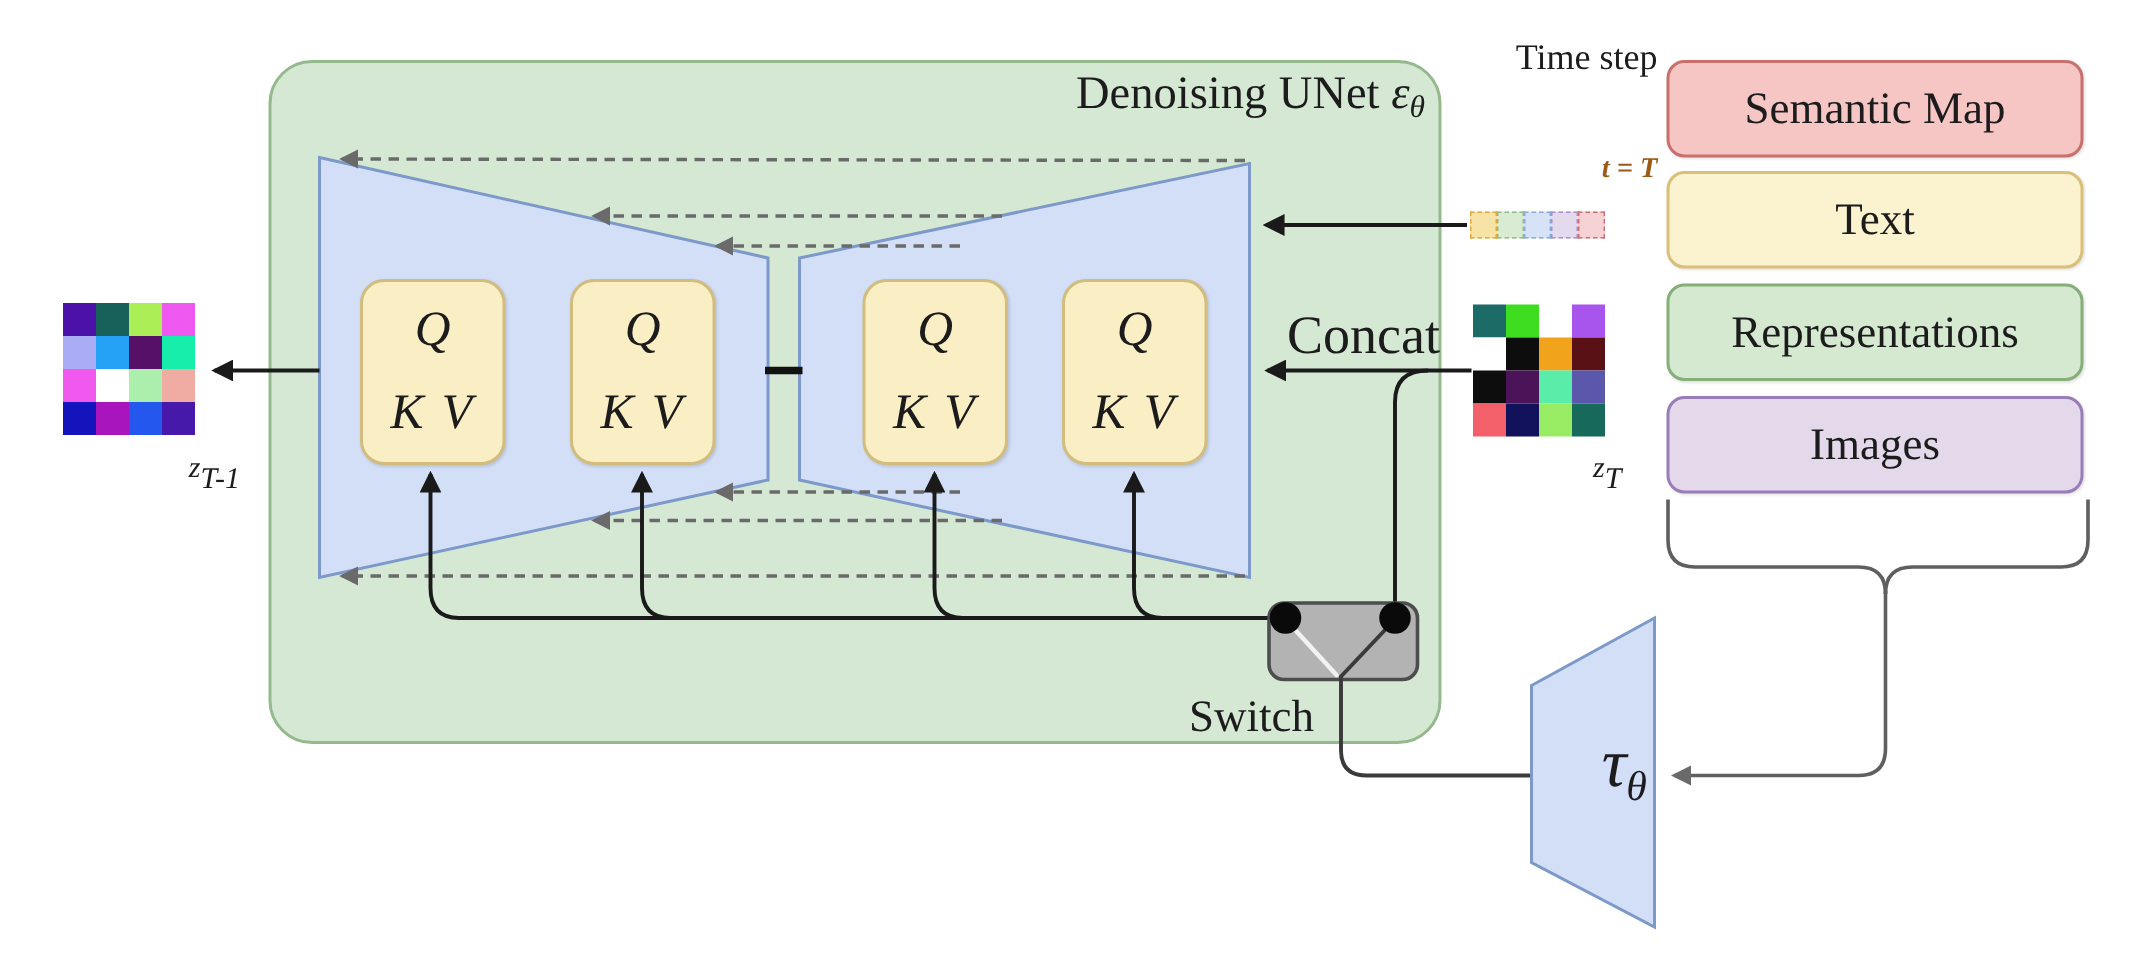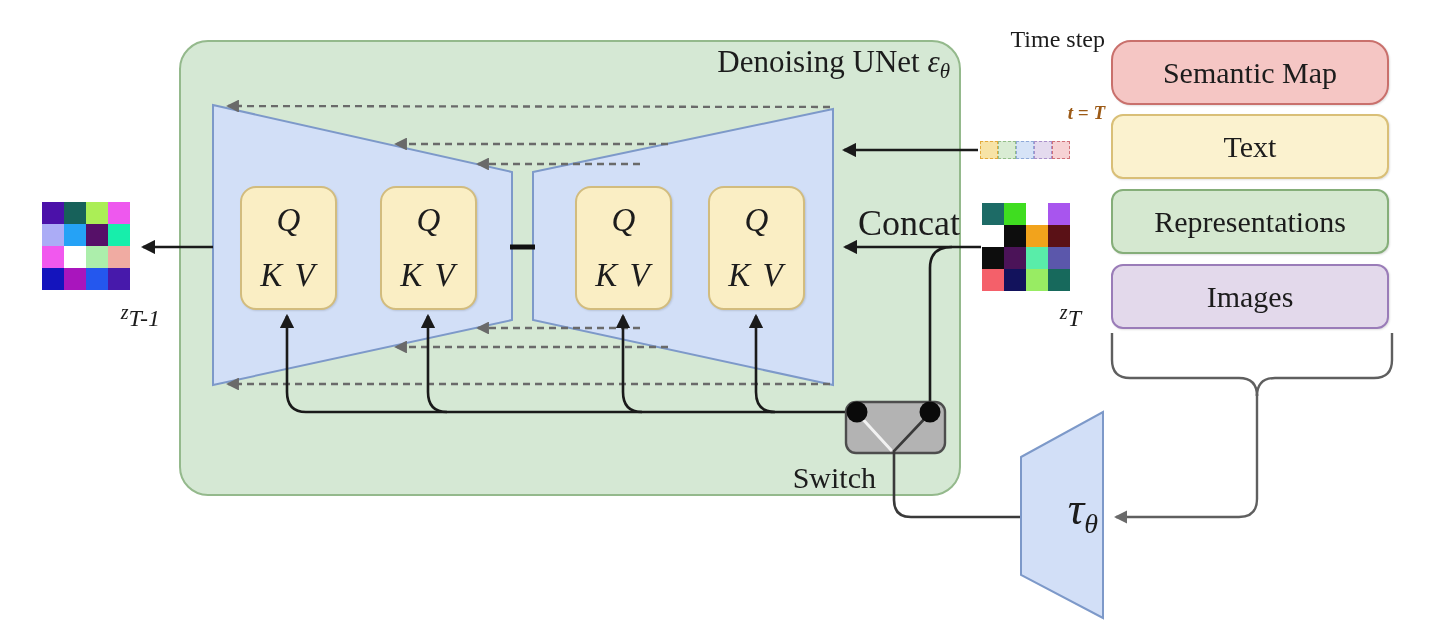--- a/index.html
+++ b/index.html
@@ -42,21 +42,21 @@
                font-size:30px;box-shadow:1px 1px 2px rgba(0,0,0,0.12);}
 
   .pixel-grid{display:grid;grid-template-columns:repeat(4,22px);grid-auto-rows:22px;}
   .pixel-grid .cell{width:22px;height:22px;}
 
   .strip{display:flex;}
   .strip .scell{width:18px;height:18px;border:1.6px dashed #999;}
 
   .z-label{font-size:20px;width:110px;}
   .z-label .zb{font-style:italic;font-size:20px;vertical-align:7px;}
-  .z-label .zs{font-style:italic;font-size:24px;}
+  .z-label .zs{font-style:italic;font-size:20px;}
 
   .tau-label{left:1022px;top:486px;width:76px;font-size:46px;font-style:italic;line-height:46px;}
   .tau-label .tsub{font-size:28px;vertical-align:-9px;}
 
   .green-box{fill:var(--green-fill);stroke:var(--green-stroke);stroke-width:2;}
   .blue-shape{fill:var(--blue-fill);stroke:var(--blue-stroke);stroke-width:2;}
   .dash{stroke:var(--arrow-gray);stroke-width:2.3;stroke-dasharray:7 5;fill:none;}
   .solid{stroke:var(--arrow-black);stroke-width:2.6;fill:none;}
   .darkline{stroke:var(--line-dark);stroke-width:2.6;fill:none;}
   .braceline{stroke:var(--brace-gray);stroke-width:2.4;fill:none;}
@@ -201,21 +201,21 @@
       <div class="cell" style="background: rgb(23, 105, 92);"></div>
     </div>
   <div class="abs z-label center" style="left:971px;top:301px;">
     <span class="zb">z</span><span class="zs">T</span>
   </div>
 
   <div class="abs tau-label center">
     <span>τ</span><span class="tsub">θ</span>
   </div>
 
-  <div class="abs legend-item" style="top: 40px; background: rgb(245, 198, 196); border-color: rgb(201, 112, 108); border-radius: 20px;">
+  <div class="abs legend-item" style="top: 40px; background: rgb(245, 198, 196); border-color: rgb(201, 112, 108);">
     <span>Semantic Map</span>
   </div>
   <div class="abs legend-item" style="top: 114px; background: rgb(251, 242, 207); border-color: rgb(217, 191, 119);">
     <span>Text</span>
   </div>
   <div class="abs legend-item" style="top: 264px; background: rgb(227, 217, 235); border-color: rgb(154, 124, 184);">
     <span>Images</span>
   </div>
   <div class="abs legend-item" style="top: 189px; background: rgb(213, 232, 208); border-color: rgb(133, 174, 121);">
     <span>Representations</span>

